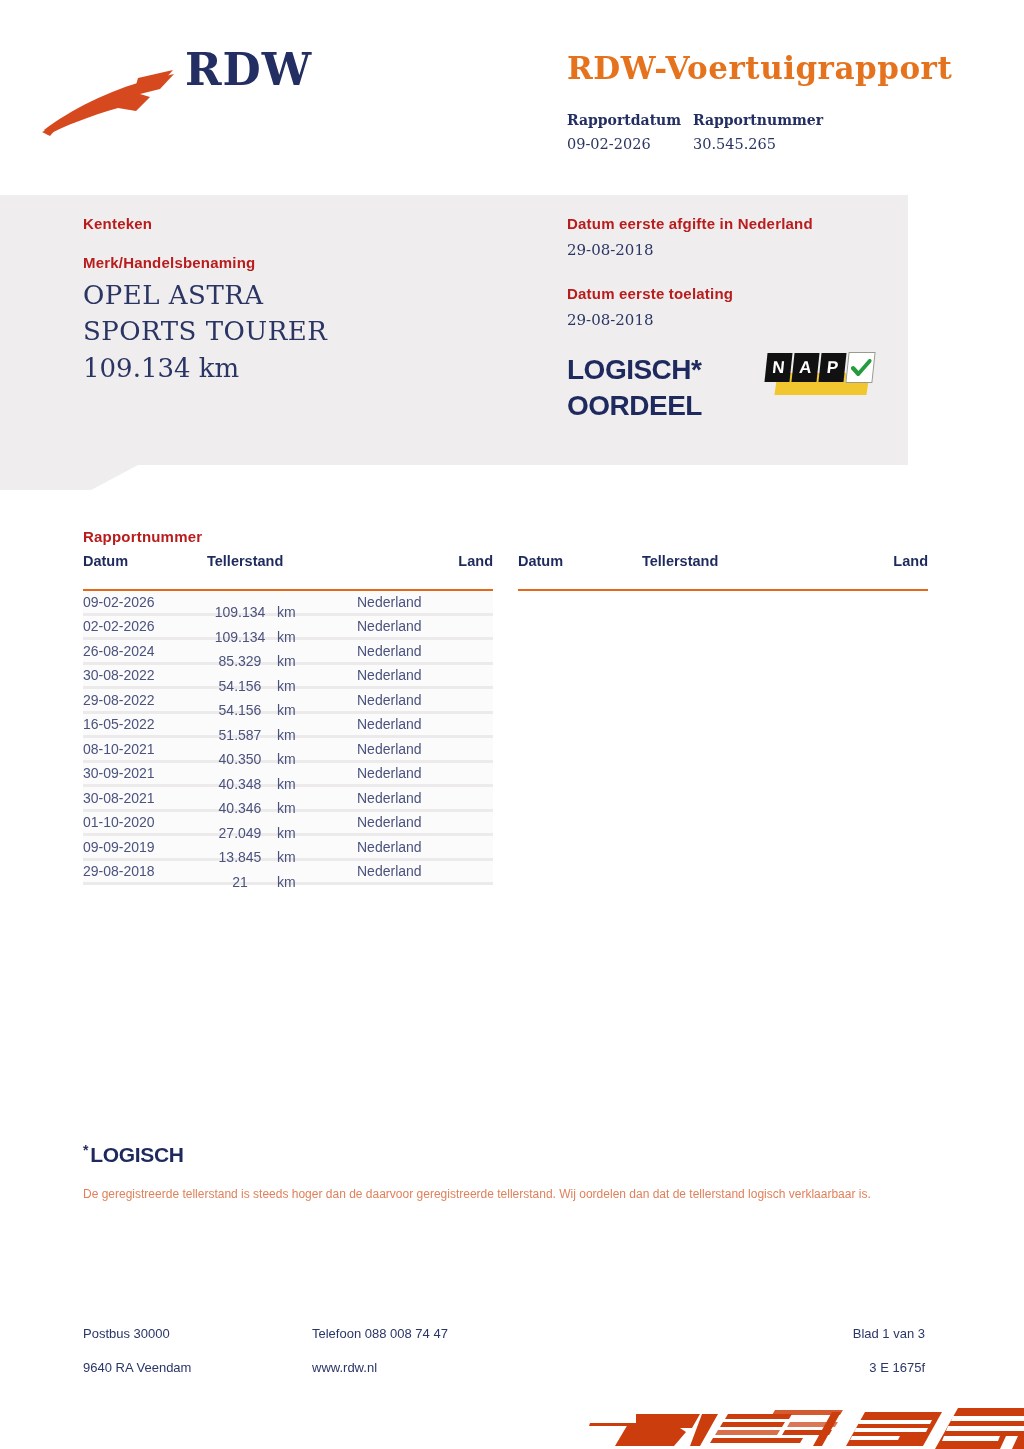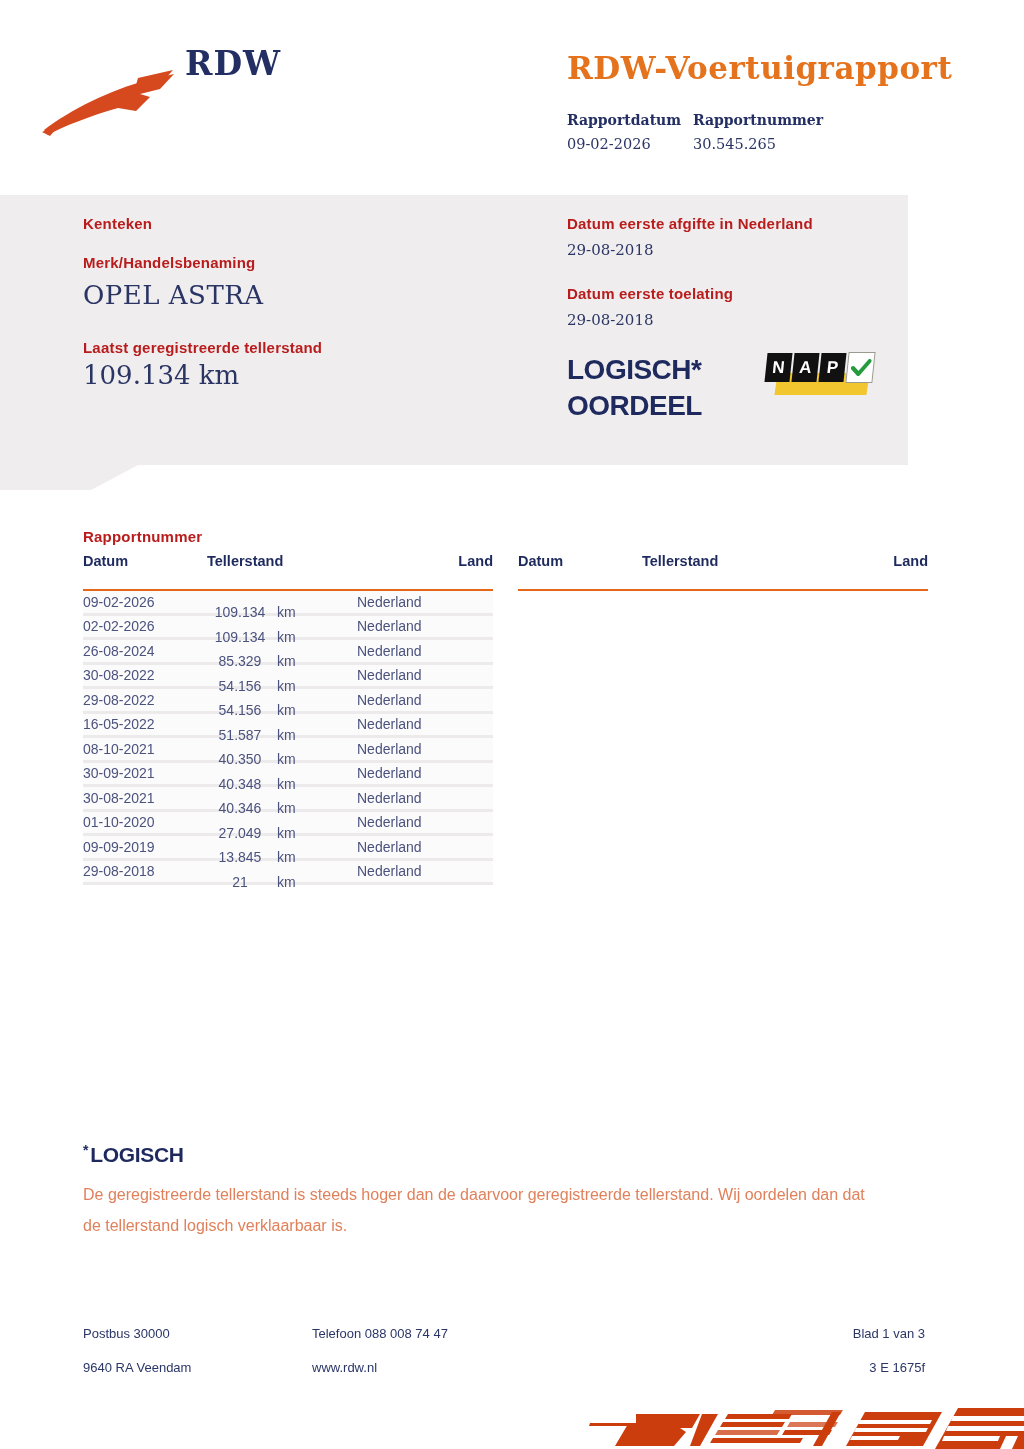--- a/index.html
+++ b/index.html
@@ -10,21 +10,21 @@
     font-family:"Liberation Sans", sans-serif;
     color:#232E63;
     overflow:hidden;
   }
   
   .logo-wrap { position:absolute; left:40px; top:48px; width:420px; height:90px; }
   .feather { position:absolute; left:0; top:8px; }
   .logo-text {
     position:absolute; left:145px; top:-4px;
     font-family:"DejaVu Serif","Liberation Serif",serif;
-    font-weight:bold; font-size:33px; color:#232E63; letter-spacing:1px;
+    font-weight:bold; font-size:44px; color:#232E63; letter-spacing:1px;
   }
   .report-head { position:absolute; left:567px; top:50px; width:420px; }
   .report-title {
     font-family:"DejaVu Serif","Liberation Serif",serif;
     font-weight:bold; font-size:31px; color:#E5731E; letter-spacing:0.5px;
   }
   .report-meta { position:absolute; top:62px; left:0; display:flex; }
   .meta-col { margin-right:30px; }
   .meta-col.c1 { width:96px; }
   .meta-label {
@@ -105,21 +105,21 @@
     font-size:14px; color:#4A527E;
   }
   .td-datum { width:124px; }
   .td-teller { width:150px; }
   .td-teller .num { display:inline-block; width:66px; text-align:center;margin-top:21px; }
   .td-land { flex:1; text-align:left; }
   
   .explain { position:absolute; left:83px; top:1142px; width:800px; }
   .explain-head { font-weight:bold; font-size:21px; color:#1E2A5E; letter-spacing:-0.3px; }
   .explain-head .ast { font-size:14px; vertical-align:7px; margin-right:2px; }
-  .explain-text { margin-top:12px; font-size:16px; line-height:31px; color:#E0815B; }
+  .explain-text { margin-top:12px; font-size:12px; line-height:31px; color:#E0815B; }
   
   .footer { position:absolute; left:83px; top:1326px; width:842px; font-size:13px; color:#2B3668; }
   .f-row { display:flex; margin-bottom:19px; }
   .f-c1 { width:229px; }
   .f-c2 { width:420px; }
   .f-c3 { flex:1; text-align:right; }
   
   .stripes { position:absolute; right:0; bottom:0; width:464px; height:59px; }
 </style>
 </head>
@@ -149,22 +149,22 @@
 </div>
 
 <div class="panel"></div>
 <div class="panel-tail"></div>
 
 <div class="p-left">
   <div class="field-label">Kenteken</div>
   <div class="field-label merk-label">Merk/Handelsbenaming</div>
   <div class="serif-val merk-val">
     <div>OPEL ASTRA</div>
-  </div>
-  <div class="field-label teller-label">Laatst geregistreerde tellerstand</div>
+    <div>SPORTS TOURER</div>
+  </div>
   <div class="serif-val teller-val">109.134 km</div>
 </div>
 
 <div class="p-right">
   <div class="field-label afgifte-label">Datum eerste afgifte in Nederland</div>
   <div class="serif-val date-val">29-08-2018</div>
   <div class="field-label toelating-label">Datum eerste toelating</div>
   <div class="serif-val date-val">29-08-2018</div>
 </div>
 

